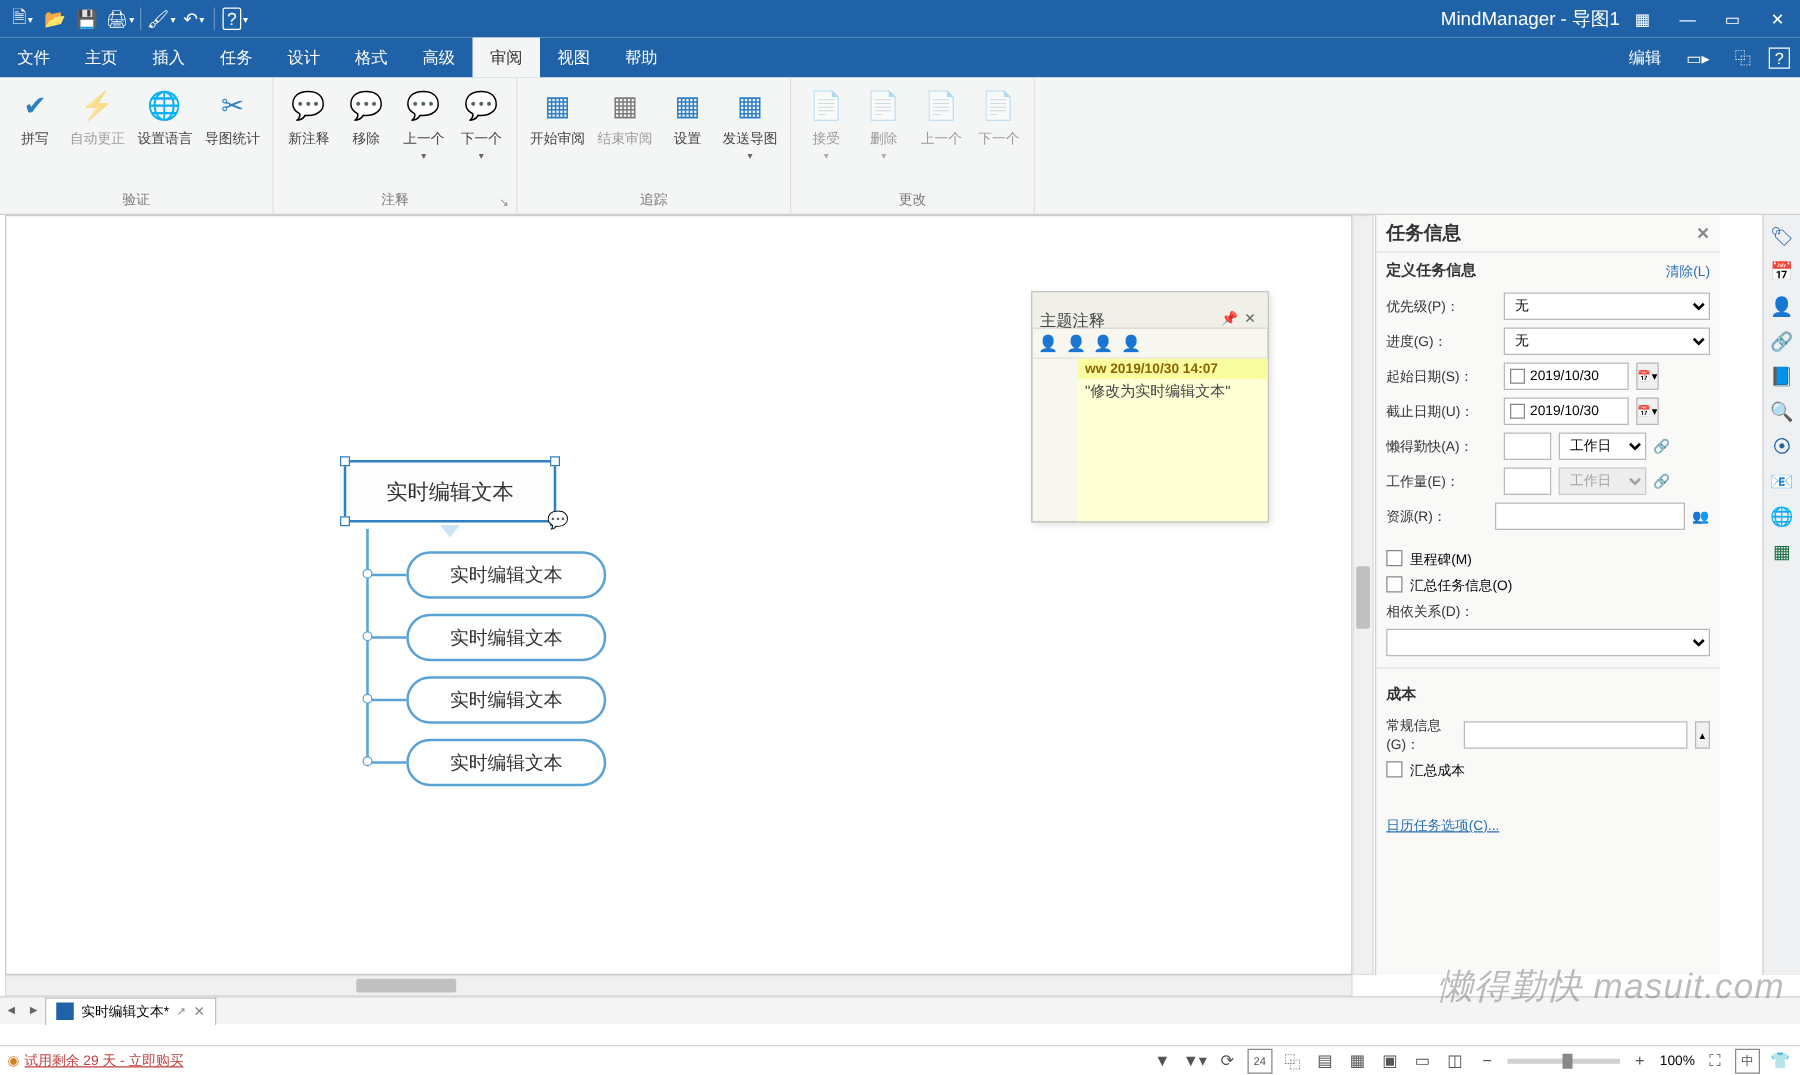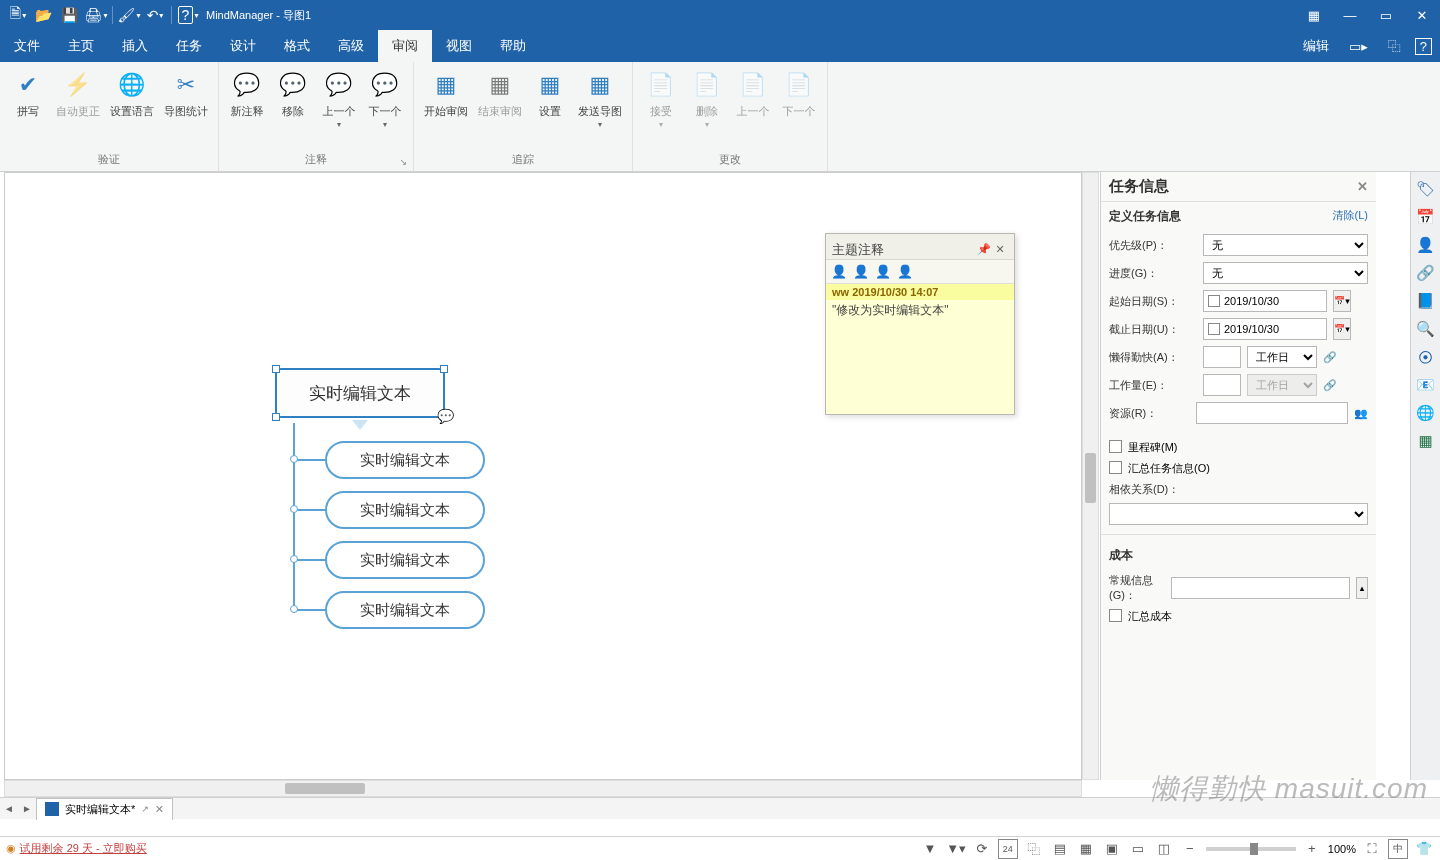--- a/index.html
+++ b/index.html
@@ -4,21 +4,21 @@
 <style>
 * { margin: 0; padding: 0; box-sizing: border-box; font-family: "Microsoft YaHei", "Segoe UI", sans-serif; }
 body { width: 1440px; height: 860px; background: #fff; overflow: hidden; position: relative; font-size: 12px; }
 
 
 .title-bar { height: 30px; background: #2062a7; display: flex; align-items: center; color: #fff; }
 .qat { display: flex; align-items: center; gap: 2px; padding: 0 6px; }
 .qat-btn { width: 24px; height: 24px; display: flex; align-items: center; justify-content: center; cursor: pointer; font-size: 14px; position: relative; }
 .qat-sep { width: 1px; height: 18px; background: rgba(255,255,255,0.3); margin: 0 2px; }
 .qat-drop { font-size: 8px; margin-left: 1px; }
-.title-text { flex: 1; text-align: left; font-size: 11px; }
+.title-text { flex: 1; text-align: right; font-size: 15px; }
 .win-controls { display: flex; }
 .win-btn { width: 36px; height: 30px; display: flex; align-items: center; justify-content: center; cursor: pointer; font-size: 13px; }
 
 
 .menu-bar { height: 32px; background: #2062a7; display: flex; align-items: stretch; color: #fff; }
 .menu-item { padding: 0 14px; display: flex; align-items: center; cursor: pointer; font-size: 13px; }
 .menu-item.active { background: #f4f5f5; color: #333; }
 .menu-right { margin-left: auto; display: flex; align-items: center; padding-right: 8px; gap: 8px; }
 .menu-right-btn { padding: 2px 6px; cursor: pointer; font-size: 13px; }
 
@@ -51,40 +51,40 @@
 .mm-child { position: absolute; left: 320px; width: 160px; height: 38px; border: 2px solid #5aa2d6; border-radius: 20px; background: #fff; display: flex; align-items: center; justify-content: center; font-size: 15px; color: #333; }
 .mm-child.c1 { top: 268px; } .mm-child.c2 { top: 318px; } .mm-child.c3 { top: 368px; } .mm-child.c4 { top: 418px; }
 .mm-conn { position: absolute; left: 288px; top: 250px; width: 2px; height: 190px; background: #5aa2d6; }
 .mm-hline { position: absolute; left: 288px; width: 32px; height: 2px; background: #5aa2d6; }
 .mm-hline.h1 { top: 286px; } .mm-hline.h2 { top: 336px; } .mm-hline.h3 { top: 386px; } .mm-hline.h4 { top: 436px; }
 .mm-dot { position: absolute; left: 285px; width: 8px; height: 8px; border: 1px solid #5aa2d6; border-radius: 50%; background: #fff; }
 .mm-dot.d1 { top: 282px; } .mm-dot.d2 { top: 332px; } .mm-dot.d3 { top: 382px; } .mm-dot.d4 { top: 432px; }
 
 
 .anno-popup { position: absolute; left: 820px; top: 60px; width: 190px; background: #f7f7f0; border: 1px solid #b8b8b0; box-shadow: 2px 2px 6px rgba(0,0,0,0.15); }
-.anno-header { height: 26px; display: flex; align-items: flex-end; padding: 0 6px; background: #f0f0e8; border-bottom: 1px solid #d8d8d0; }
+.anno-header { height: 26px; display: flex; align-items: flex-start; padding: 14px 6px; background: #f0f0e8; border-bottom: 1px solid #d8d8d0; }
 .anno-title { flex: 1; font-size: 13px; color: #444; }
 .anno-pin, .anno-close { width: 16px; height: 16px; cursor: pointer; font-size: 11px; color: #666; text-align: center; }
 .anno-toolbar { height: 24px; display: flex; align-items: center; gap: 4px; padding: 0 4px; border-bottom: 1px solid #e0e0d8; }
 .anno-tool { width: 18px; height: 18px; cursor: pointer; display: flex; align-items: center; justify-content: center; font-size: 13px; }
-.anno-body { background: #feffd4; min-height: 130px; }
+.anno-body { background: #feffd4; min-height: 130px; margin-left: 36px; }
 .anno-meta { background: #fafca0; padding: 2px 6px; font-size: 11px; font-weight: bold; color: #8a6500; }
 .anno-text { padding: 2px 6px; font-size: 12px; color: #444; }
 
 
 .side-panel { position: absolute; top: 172px; left: 1100px; width: 276px; height: 608px; background: #f9f9f8; border-left: 1px solid #d0d0d0; overflow-y: auto; }
 .side-header { height: 30px; display: flex; align-items: center; padding: 0 8px; font-size: 15px; font-weight: bold; color: #333; border-bottom: 1px solid #e0e0e0; }
 .side-close { margin-left: auto; cursor: pointer; color: #888; font-size: 13px; }
-.side-section-title { padding: 6px 8px; font-size: 12px; font-weight: bold; color: #333; display: flex; }
+.side-section-title { padding: 6px 8px; font-size: 12px; font-weight: bold; color: #333; display: flex; align-items: flex-end; }
 .side-clear { margin-left: auto; color: #2a6fb5; cursor: pointer; font-weight: normal; font-size: 11px; }
 .side-row { display: flex; align-items: center; padding: 3px 8px; gap: 6px; }
 .side-label { width: 88px; font-size: 11px; color: #333; }
 .side-input { flex: 1; height: 22px; border: 1px solid #b8b8b8; background: #fff; font-size: 11px; padding: 0 4px; }
 .side-select { flex: 1; height: 22px; border: 1px solid #b8b8b8; background: #fff; font-size: 11px; padding: 0 4px; }
-.side-date { width: 124px; height: 22px; border: 1px solid #b8b8b8; background: #fff; font-size: 11px; padding: 0 4px; display: flex; align-items: center; }
+.side-date { width: 100px; height: 22px; border: 1px solid #b8b8b8; background: #fff; font-size: 11px; padding: 0 4px; display: flex; align-items: center; }
 .side-date-chk { width: 12px; height: 12px; border: 1px solid #888; margin-right: 4px; }
 .side-date-btn { width: 18px; height: 22px; border: 1px solid #b8b8b8; background: #f0f0f0; cursor: pointer; font-size: 9px; display: flex; align-items: center; justify-content: center; }
 .side-spin { width: 38px; height: 22px; border: 1px solid #b8b8b8; background: #fff; }
 .side-spin2 { flex: 1; height: 22px; border: 1px solid #b8b8b8; background: #fff; }
 .side-linkicon { width: 14px; font-size: 11px; color: #666; cursor: pointer; }
 .side-check { display: flex; gap: 6px; padding: 3px 8px; font-size: 11px; }
 .side-checkbox { width: 13px; height: 13px; border: 1px solid #888; background: #fff; }
 .side-divider { height: 1px; background: #e0e0e0; margin: 6px 0; }
 .side-link { padding: 6px 8px; font-size: 11px; color: #2a6fb5; text-decoration: underline; cursor: pointer; }
 
@@ -389,20 +389,21 @@
   <div class="side-row">
       <div class="side-label">常规信息(G)：</div>
       <input class="side-spin2" style="">
       <div class="side-date-btn">▴</div>
     </div>
   <div class="side-check">
       <div class="side-checkbox"></div>
       <span>汇总成本</span>
     </div>
   <div style="height:20px;"></div>
+  <div class="side-link">日历任务选项(C)...</div>
 </div>
 
 <div class="right-strip">
   <div class="strip-btn">🏷</div>
   <div class="strip-btn">📅</div>
   <div class="strip-btn">👤</div>
   <div class="strip-btn">🔗</div>
   <div class="strip-btn">📘</div>
   <div class="strip-btn">🔍</div>
   <div class="strip-btn">⦿</div>

